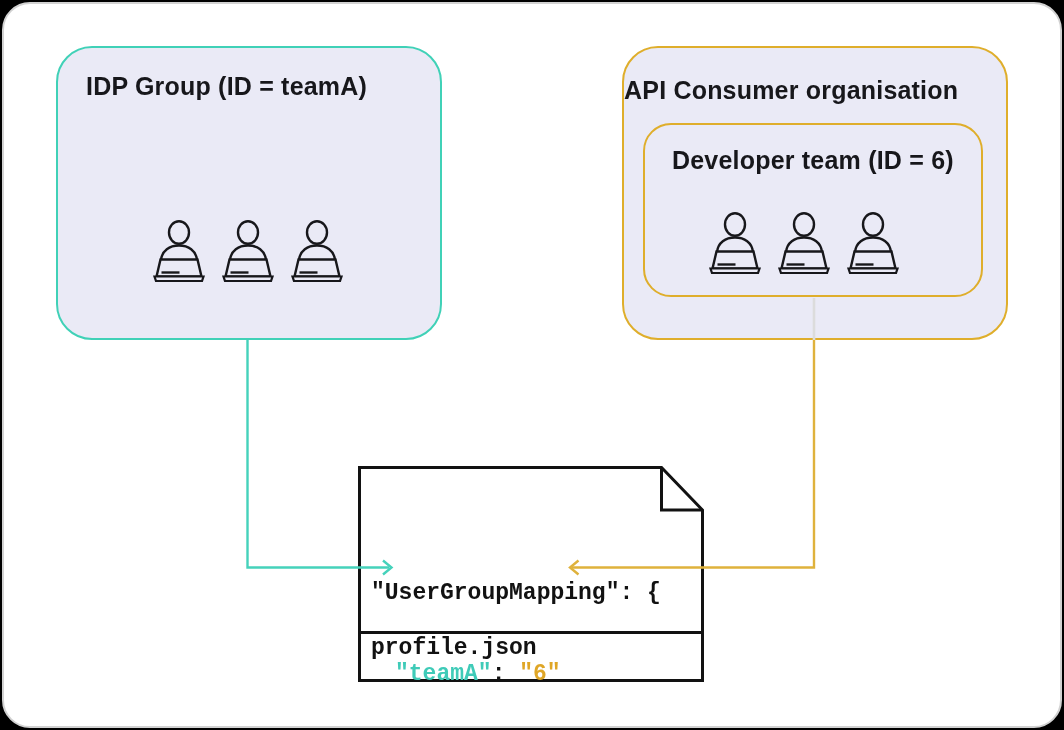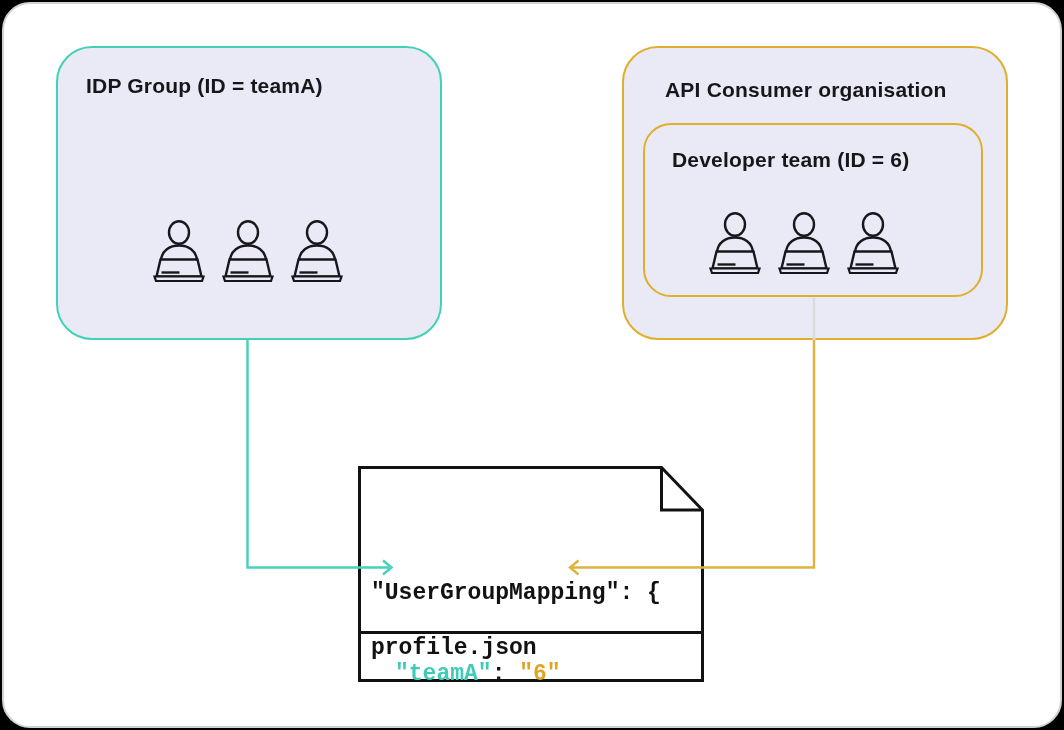--- a/index.html
+++ b/index.html
@@ -16,25 +16,25 @@
     position:absolute;box-sizing:border-box;background:#eaeaf6;
     border-radius:36px;border:2px solid;
   }
   .box-idp{left:56px;top:46px;width:386px;height:294px;border-color:#40d1b7;}
   .box-org{left:622px;top:46px;width:386px;height:294px;border-color:#dfae2b;}
   .box-team{
     position:absolute;left:643px;top:123px;width:340px;height:174px;
     box-sizing:border-box;border:2px solid #dfae2b;border-radius:28px;
   }
   .box-label{
-    position:absolute;color:#17171b;font-size:21px;font-weight:600;
+    position:absolute;color:#17171b;font-size:25px;font-weight:600;
     letter-spacing:.2px;line-height:28px;white-space:nowrap;
   }
   .lbl-idp{left:86px;top:72px;}
-  .lbl-org{left:665px;top:76px;}
+  .lbl-org{left:624px;top:76px;}
   .lbl-team{left:672px;top:146px;text-align:center;}
   .icon-row{position:absolute;display:flex;gap:15px;}
   .row-idp{left:152px;top:220px;}
   .row-team{left:708px;top:212px;}
   .person{width:54px;height:62px;display:block;}
 
   .doc{position:absolute;left:358px;top:466px;width:346px;height:216px;}
   .doc svg{position:absolute;left:0;top:0;}
   .code{
     position:absolute;left:13px;top:60px;

